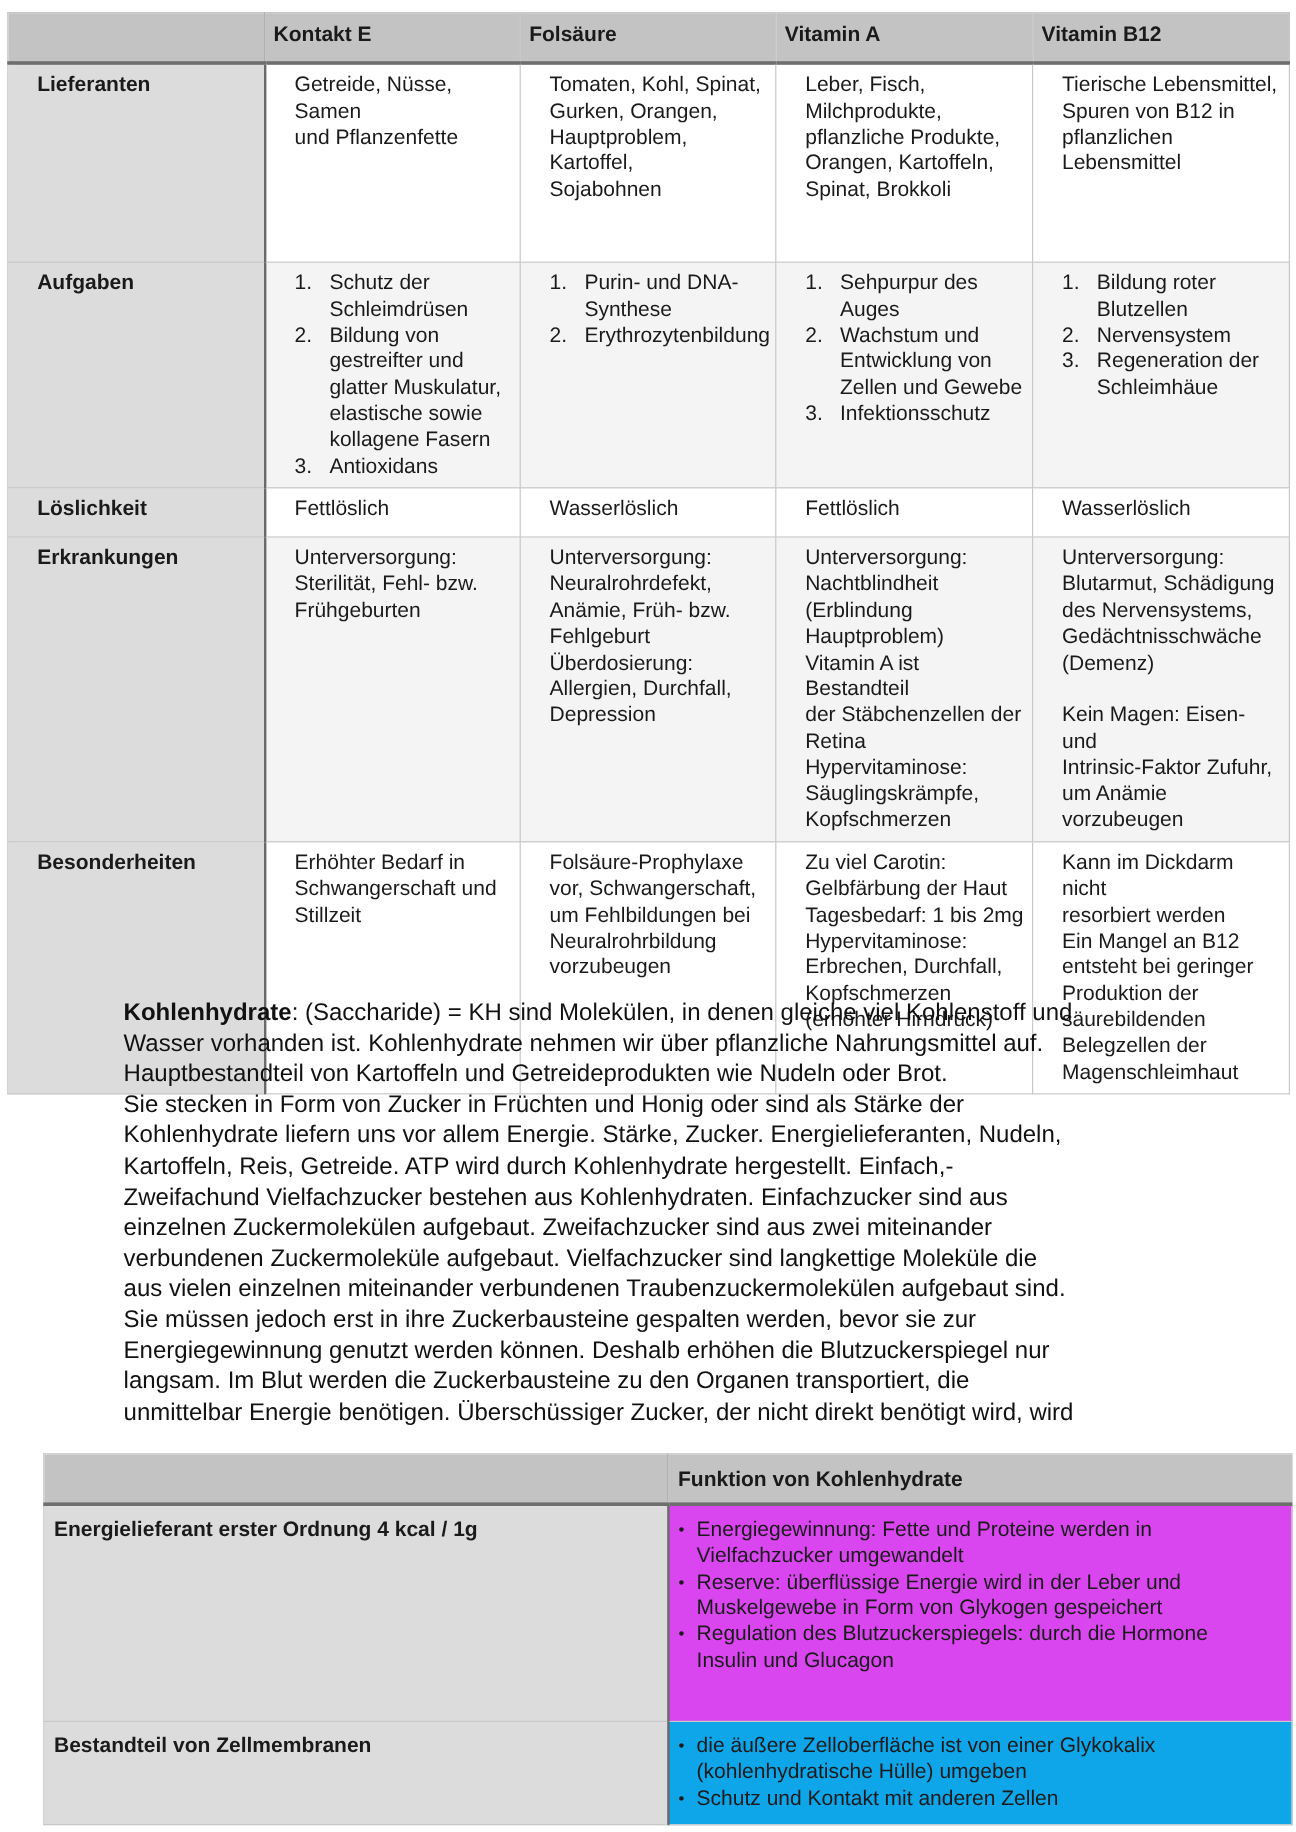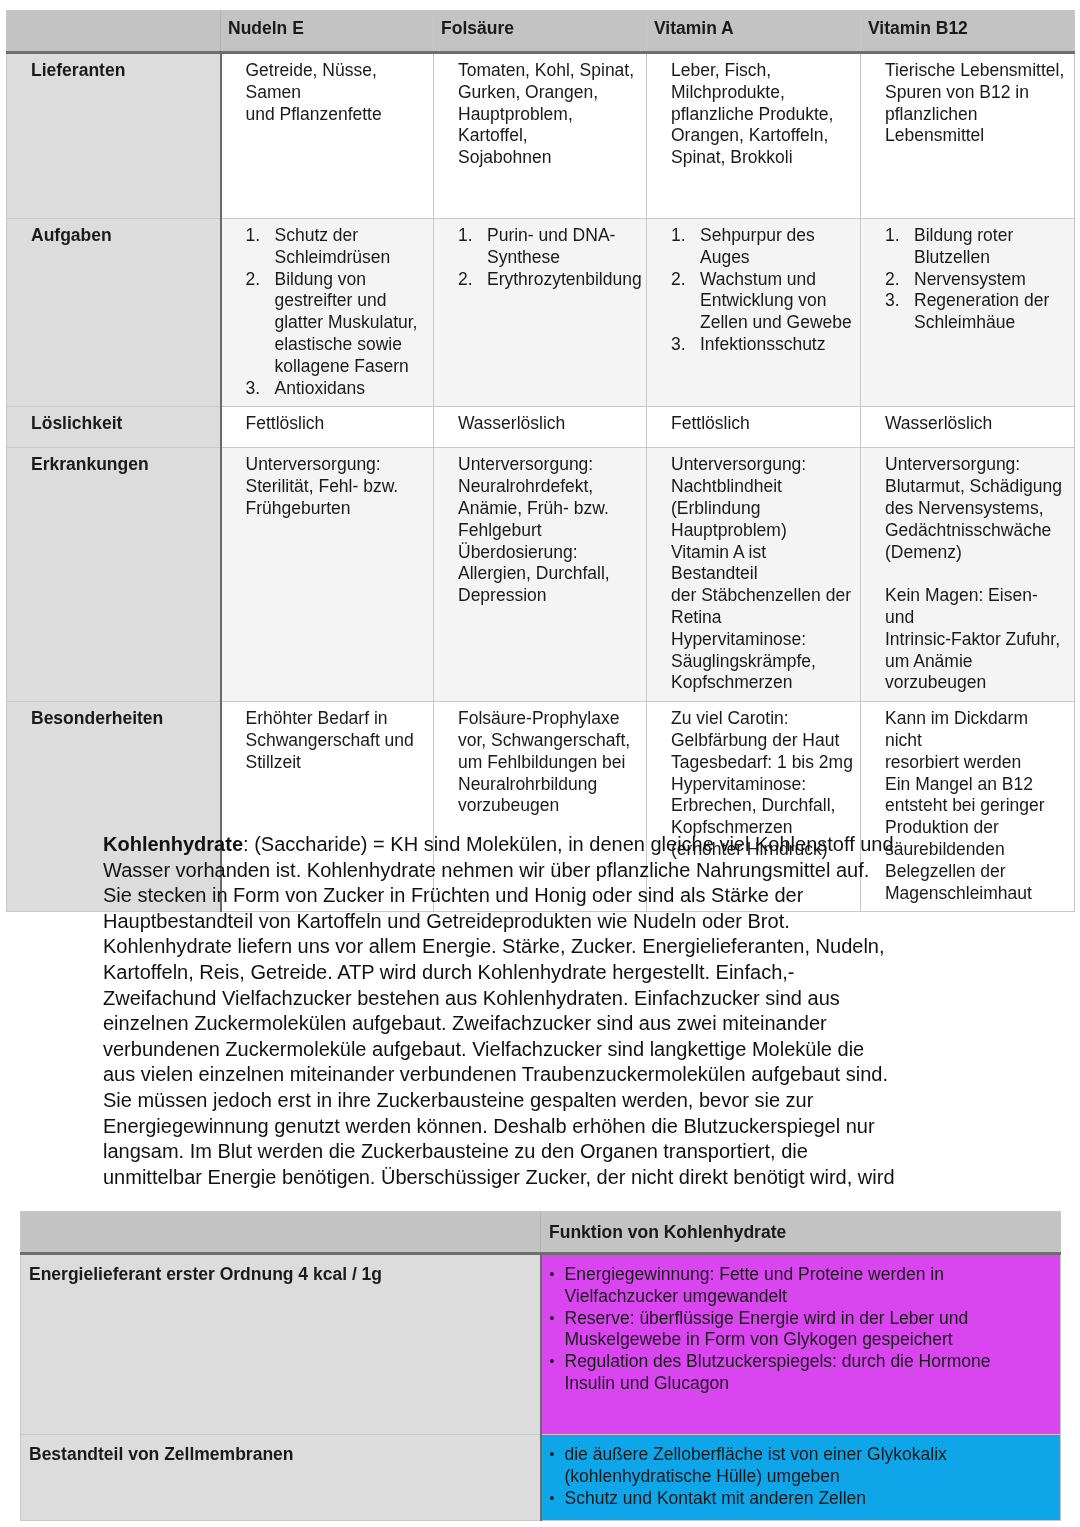--- a/index.html
+++ b/index.html
@@ -37,21 +37,21 @@
   ol.num li { position: relative; padding-left: 29px; }
   ol.num li .n { position: absolute; left: 0; top: 0; }
 
   .para {
     position: absolute; left: 103px; top: 832px; width: 880px;
     font-size: 20px; line-height: 25.6px; color: #111;
   }
   .para .l { display: block; white-space: nowrap; }
   .para b { font-weight: bold; }
 
-  .kt { position: absolute; left: 20px; top: 1211px; width: 1040px; }
+  .kt { position: absolute; left: 36px; top: 1211px; width: 1040px; }
   .kt td, .kt th {
     border: 1px solid #c8c8c8;
     vertical-align: top;
     font-size: 17.5px;
     line-height: 21.8px;
     padding: 9px 8px 8px 8px;
     text-align: left;
   }
   .kt thead th {
     background: #c3c3c3; font-weight: bold;
@@ -72,21 +72,21 @@
   <colgroup>
     <col style="width:214px">
       <col style="width:213px">
       <col style="width:213px">
       <col style="width:214px">
       <col style="width:214px">
   </colgroup>
   <thead>
     <tr>
       <th class="corner"></th>
-      <th>Nudeln E</th>
+      <th>Kontakt E</th>
       <th>Folsäure</th>
       <th>Vitamin A</th>
       <th>Vitamin B12</th>
     </tr>
   </thead>
   <tbody>
 
     <tr class="odd" style="height:166px">
       <td class="rowhead">Lieferanten</td>
       <td class="cell">
@@ -272,22 +272,22 @@
         <span class="line">Belegzellen der</span>
         <span class="line">Magenschleimhaut</span>
       </td>
     </tr>
   </tbody>
 </table>
 
 <div class="para">
   <span class="l"><b>Kohlenhydrate</b><span>: (Saccharide) = KH sind Molekülen, in denen gleiche viel Kohlenstoff und</span></span>
   <span class="l">Wasser vorhanden ist. Kohlenhydrate nehmen wir über pflanzliche Nahrungsmittel auf.</span>
+  <span class="l">Hauptbestandteil von Kartoffeln und Getreideprodukten wie Nudeln oder Brot.</span>
   <span class="l">Sie stecken in Form von Zucker in Früchten und Honig oder sind als Stärke der</span>
-  <span class="l">Hauptbestandteil von Kartoffeln und Getreideprodukten wie Nudeln oder Brot.</span>
   <span class="l">Kohlenhydrate liefern uns vor allem Energie. Stärke, Zucker. Energielieferanten, Nudeln,</span>
   <span class="l">Kartoffeln, Reis, Getreide. ATP wird durch Kohlenhydrate hergestellt. Einfach,-</span>
   <span class="l">Zweifachund Vielfachzucker bestehen aus Kohlenhydraten. Einfachzucker sind aus</span>
   <span class="l">einzelnen Zuckermolekülen aufgebaut. Zweifachzucker sind aus zwei miteinander</span>
   <span class="l">verbundenen Zuckermoleküle aufgebaut. Vielfachzucker sind langkettige Moleküle die</span>
   <span class="l">aus vielen einzelnen miteinander verbundenen Traubenzuckermolekülen aufgebaut sind.</span>
   <span class="l">Sie müssen jedoch erst in ihre Zuckerbausteine gespalten werden, bevor sie zur</span>
   <span class="l">Energiegewinnung genutzt werden können. Deshalb erhöhen die Blutzuckerspiegel nur</span>
   <span class="l">langsam. Im Blut werden die Zuckerbausteine zu den Organen transportiert, die</span>
   <span class="l">unmittelbar Energie benötigen. Überschüssiger Zucker, der nicht direkt benötigt wird, wird</span>

